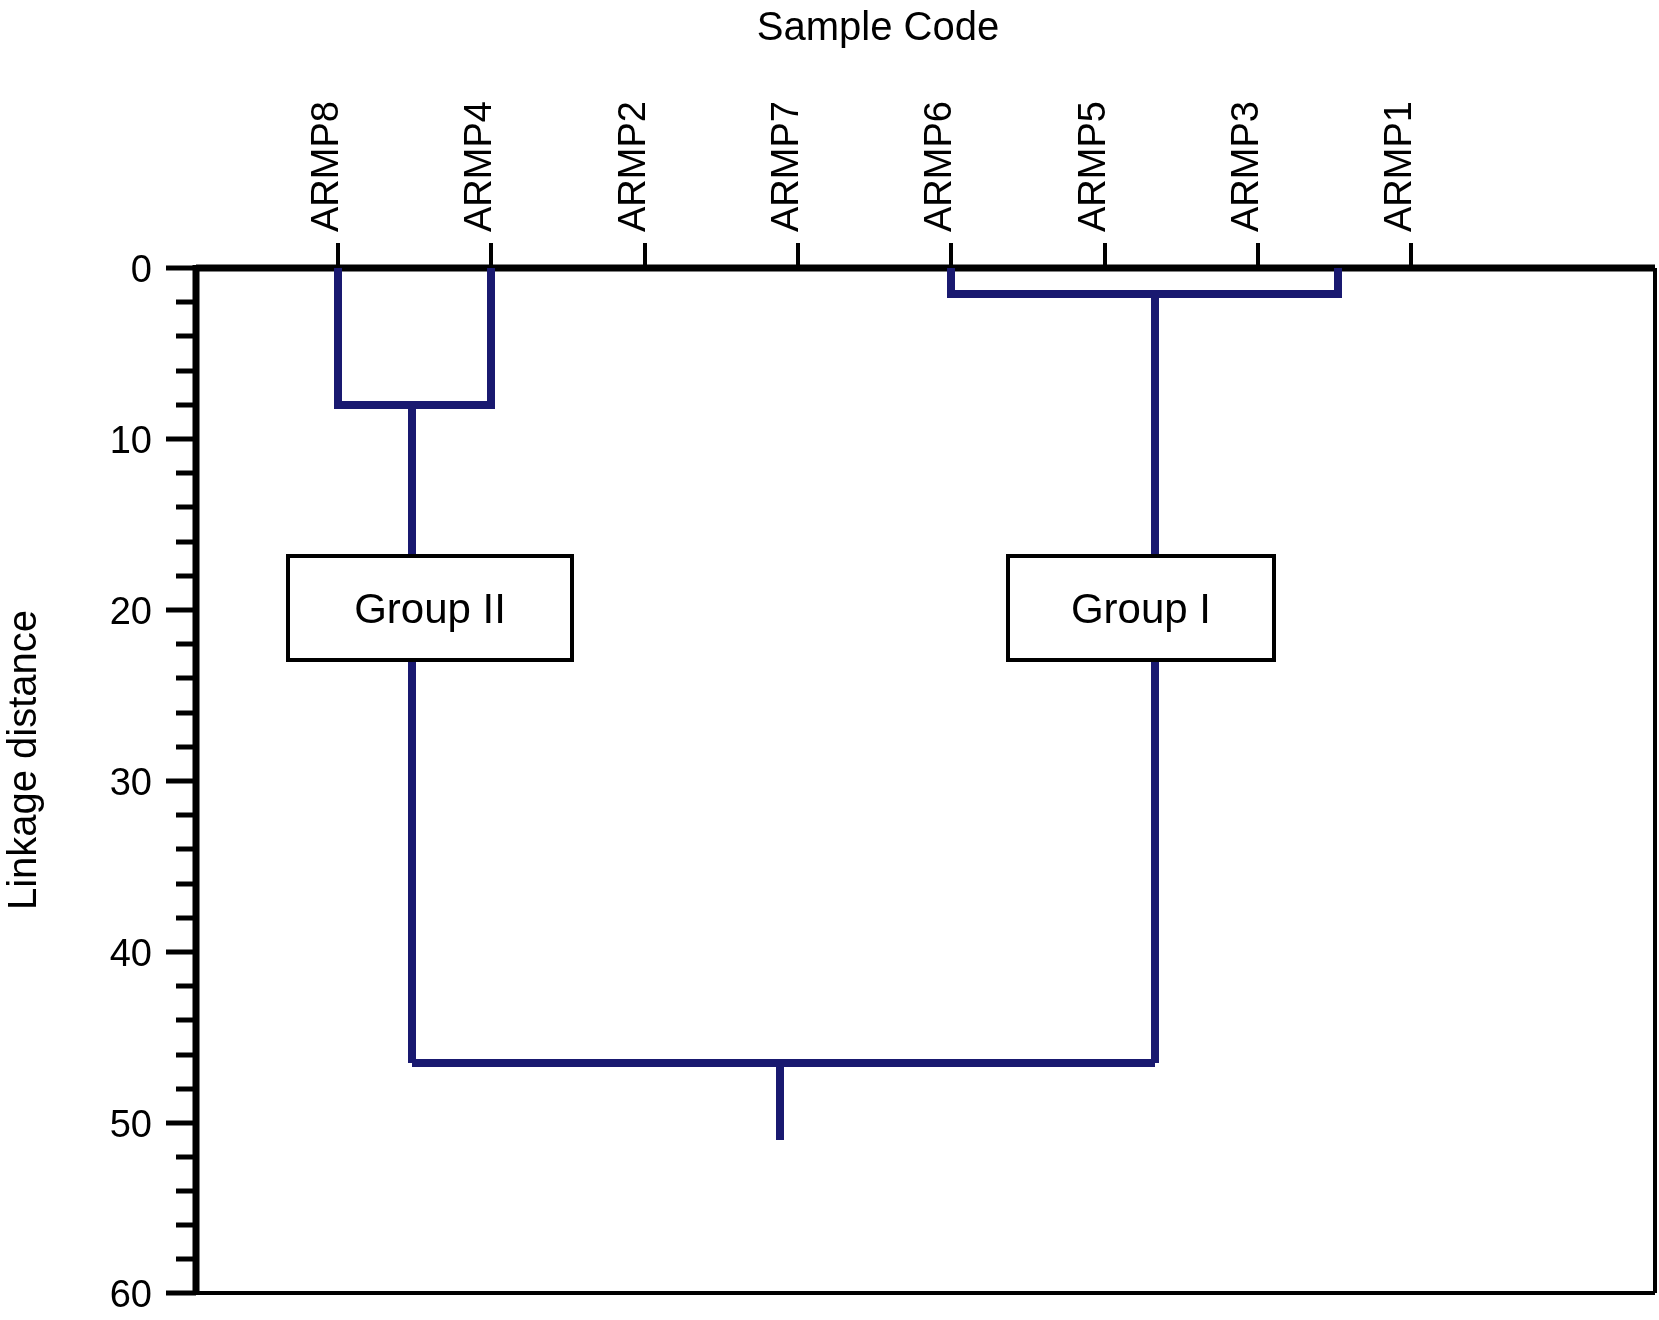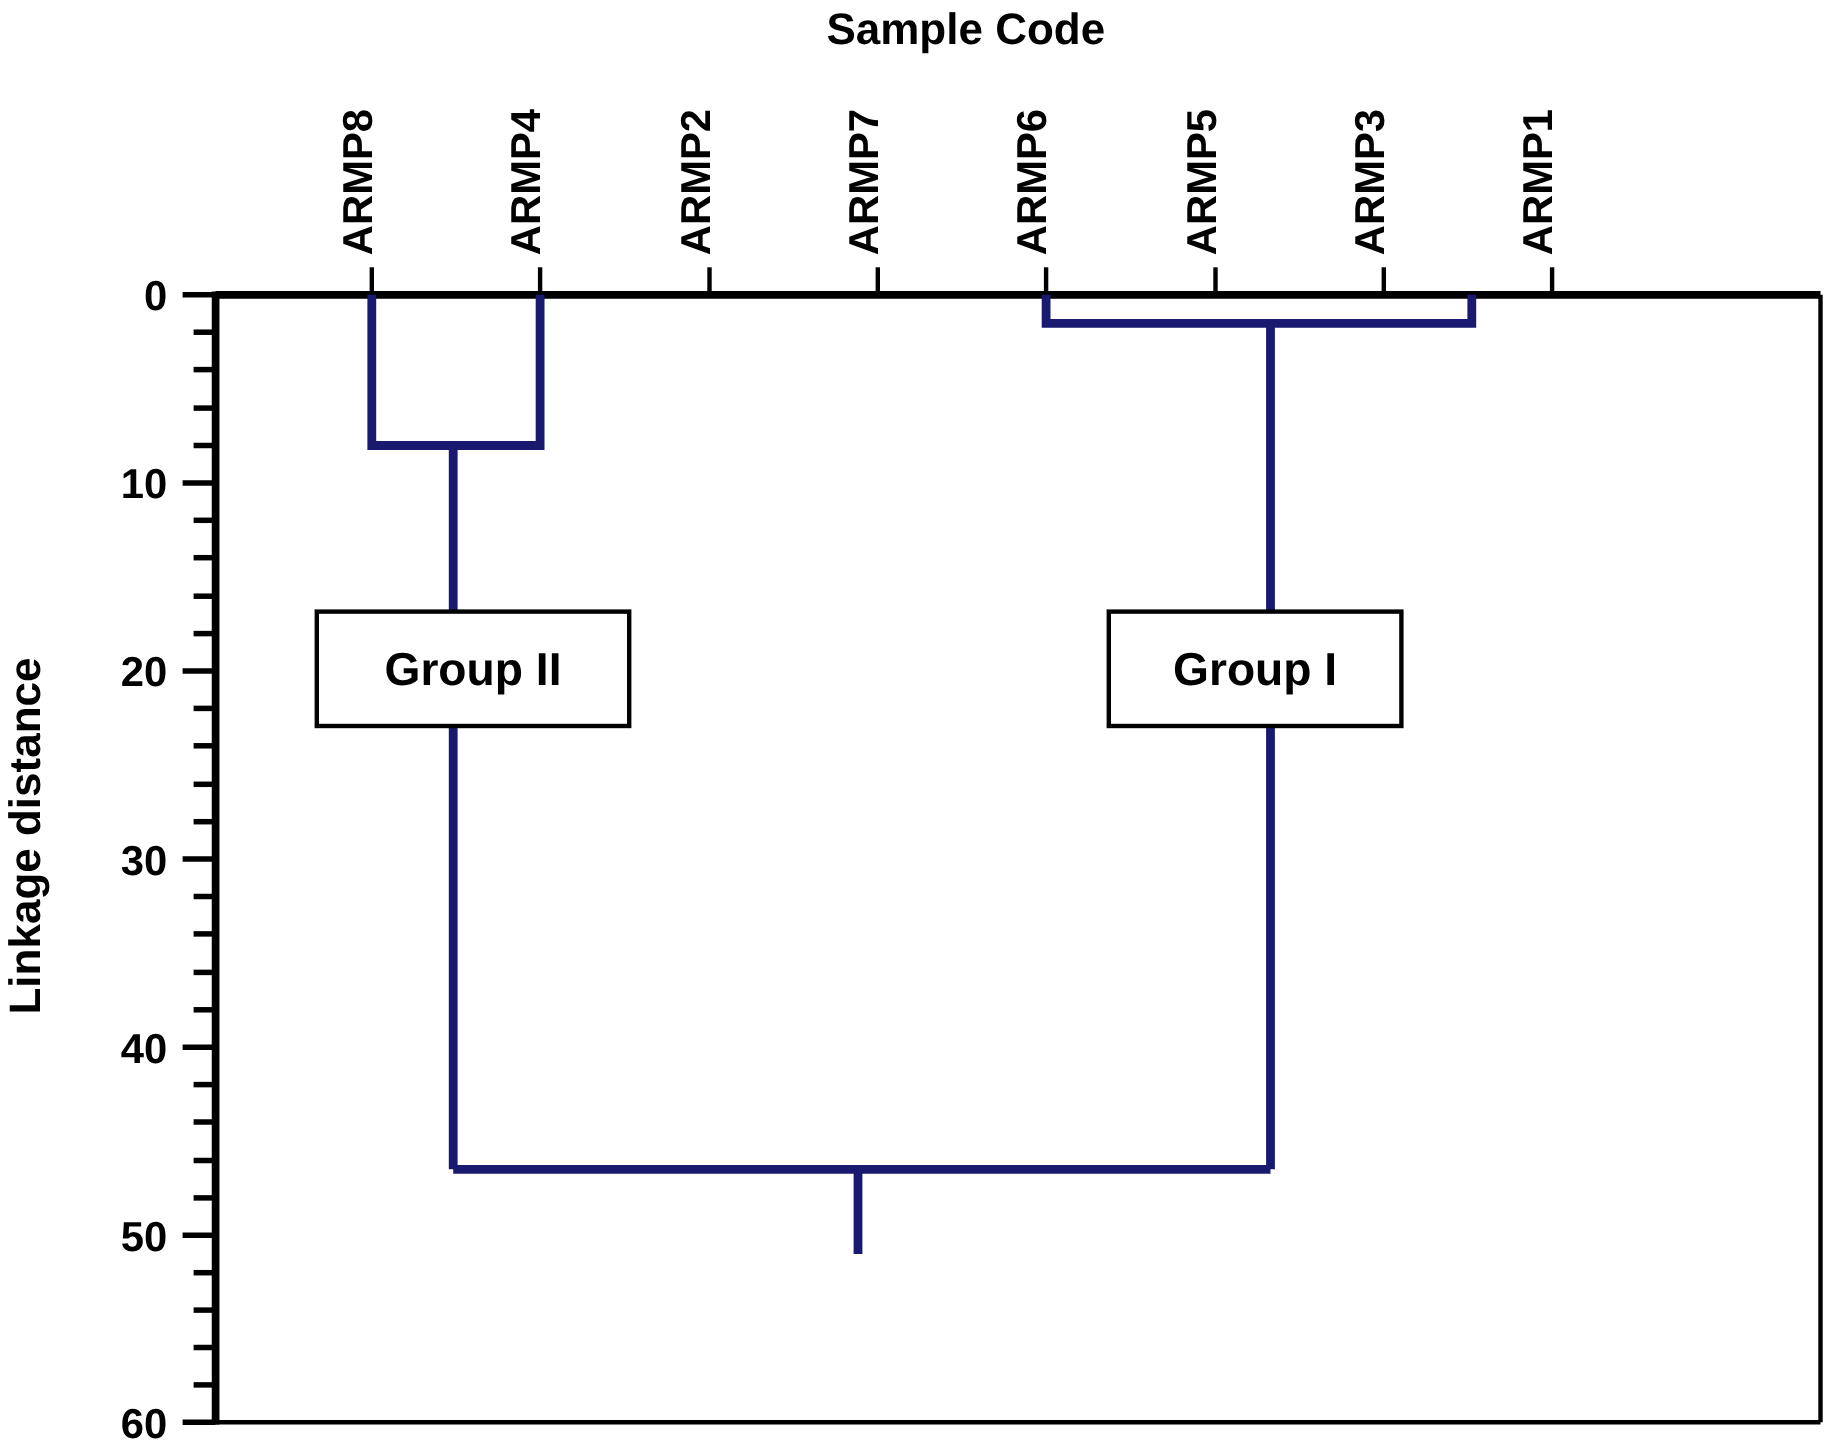--- a/index.html
+++ b/index.html
@@ -10,21 +10,20 @@
   body {
     font-family: "Liberation Sans", sans-serif;
     color: #000000;
   }
   #figure {
     position: relative;
     width: 1659px;
     height: 1320px;
     background: #ffffff;
     overflow: hidden;
-    font-weight: bold;
   }
   #plot-svg {
     position: absolute;
     left: 0;
     top: 0;
     width: 1659px;
     height: 1320px;
   }
   .title-text {
     font-family: "Liberation Sans", sans-serif;

